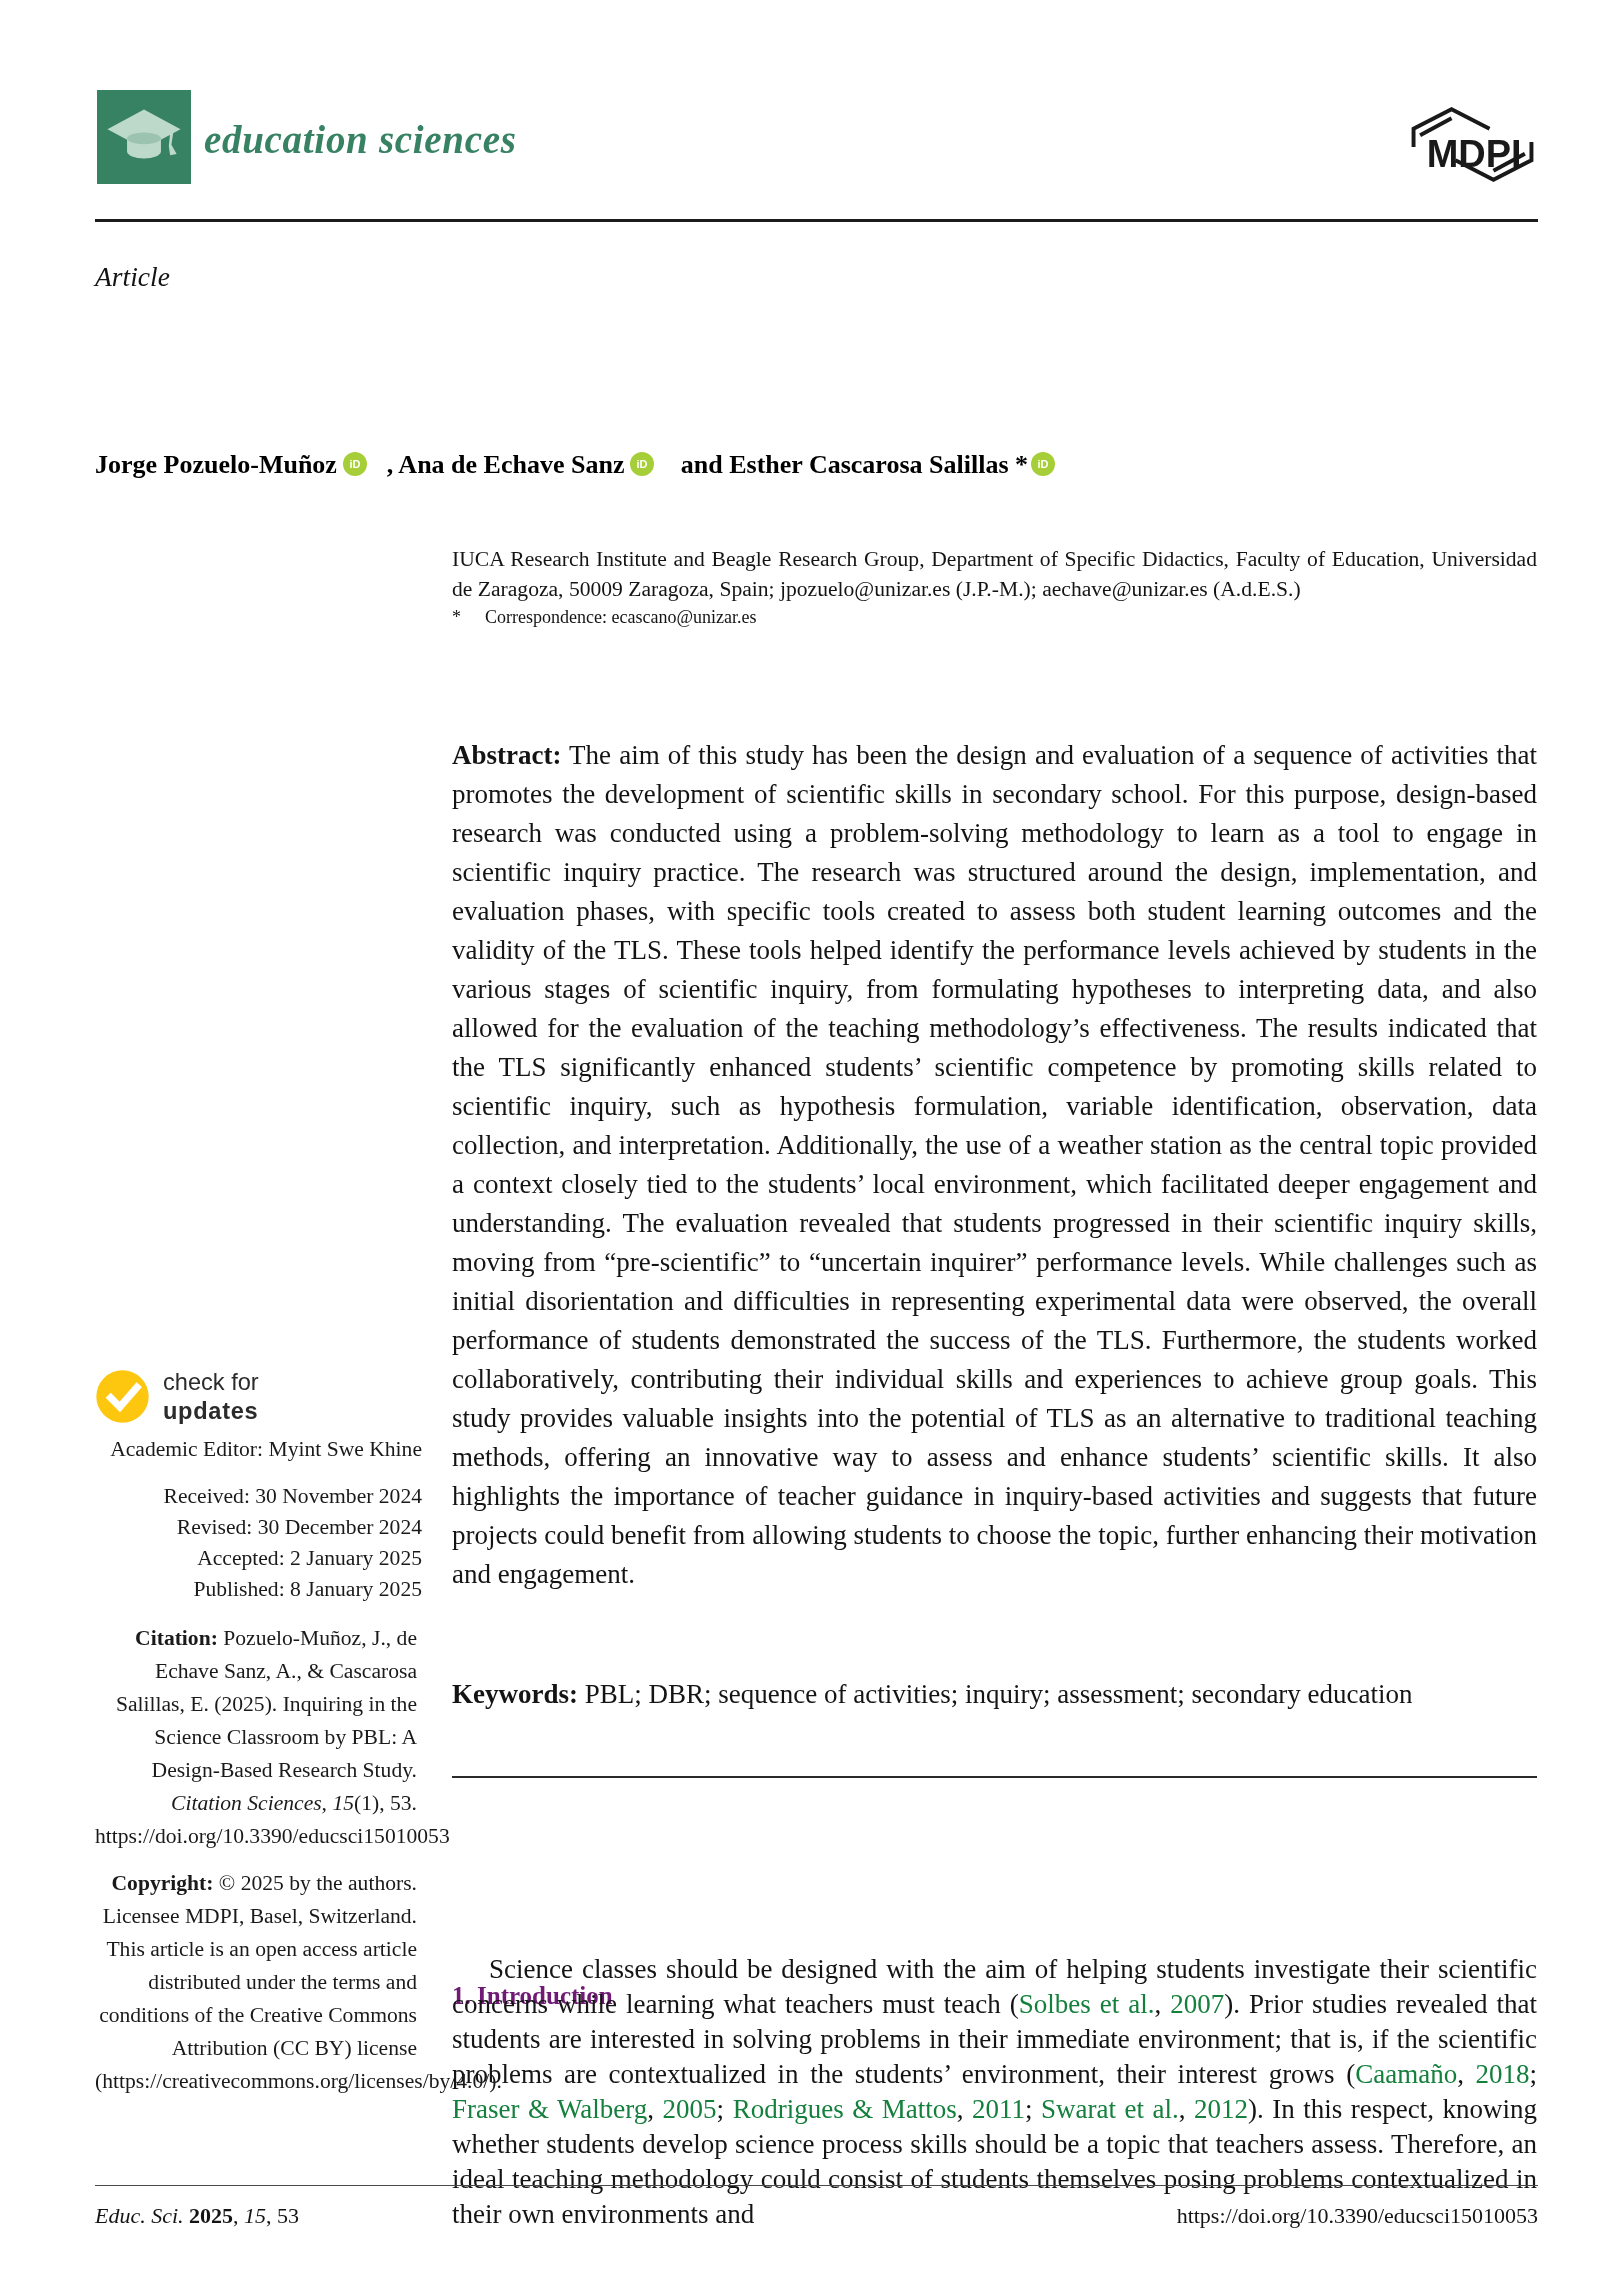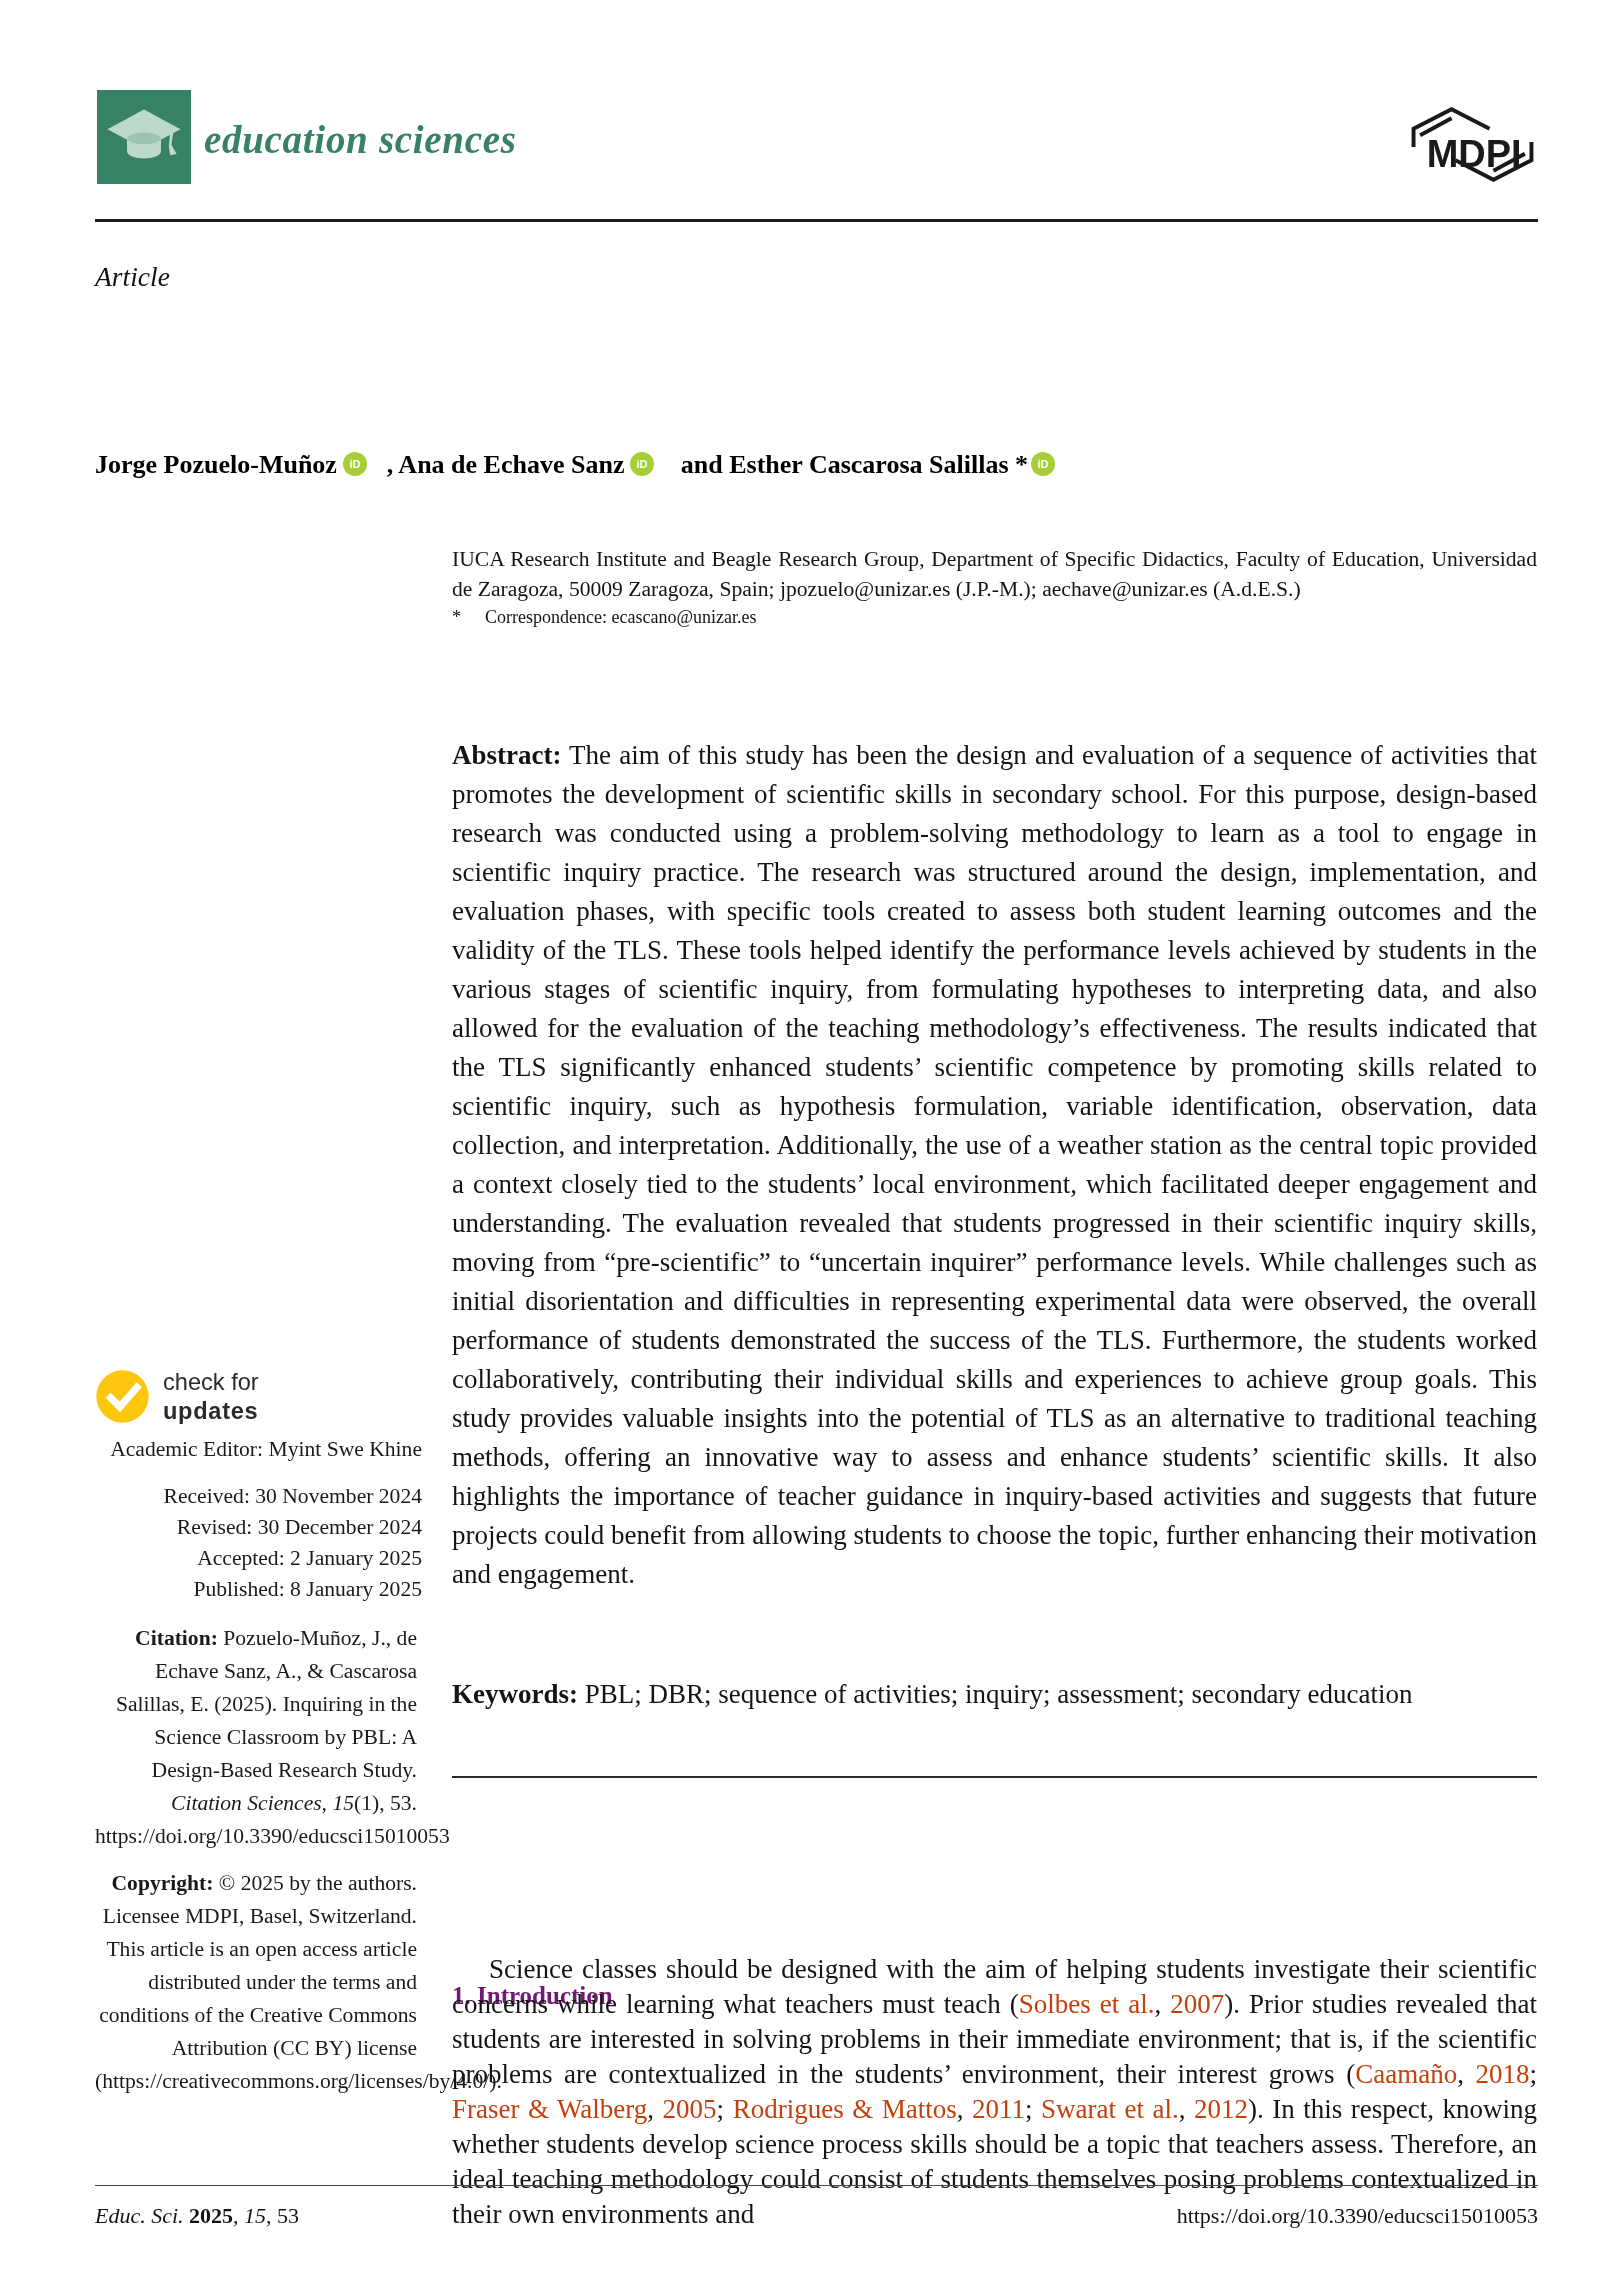--- a/index.html
+++ b/index.html
@@ -26,21 +26,21 @@
   
   .main-col{left:452px; width:1085px;}
   .affiliation{top:545px; font-size:21.6px; line-height:29.5px; text-align:justify;}
   .correspondence{top:607px; font-size:18px;}
   .corr-star{display:inline-block; width:33px;}
   .abstract{top:736px; font-size:27px; line-height:39px; text-align:justify;}
   .keywords{top:1679px; font-size:27px;}
   .kw-rule{left:452px; top:1776px; width:1085px; height:2px; background:#2a2a2a;}
   .intro-head{top:1982px; font-size:25px; font-weight:bold; color:#701a75;}
   .intro{top:1952px; font-size:27px; line-height:35px; text-align:justify; text-indent:37px;}
-  .cit{color:#c2410c;}
+  .cit{color:#15803d;}
 
   
   .sidebar-text{font-size:21.6px; color:#1a1a1a;text-align:right;}
   .badge{left:95px; top:1368px; width:275px; height:62px; cursor:pointer;}
   .badge-icon{position:absolute; left:0; top:1.3px; width:55px; height:55px;}
   .badge-text{position:absolute; left:68px; top:0px; font-family:"Liberation Sans", sans-serif;
     font-size:23.6px; line-height:29px; color:#2b2b2b;}
   .badge-text .b2{font-weight:bold; letter-spacing:0.7px;}
   .acad-editor{left:95px; top:1437px; width:327px;}
   .dates{left:95px; top:1481px; width:327px; line-height:31px;}

